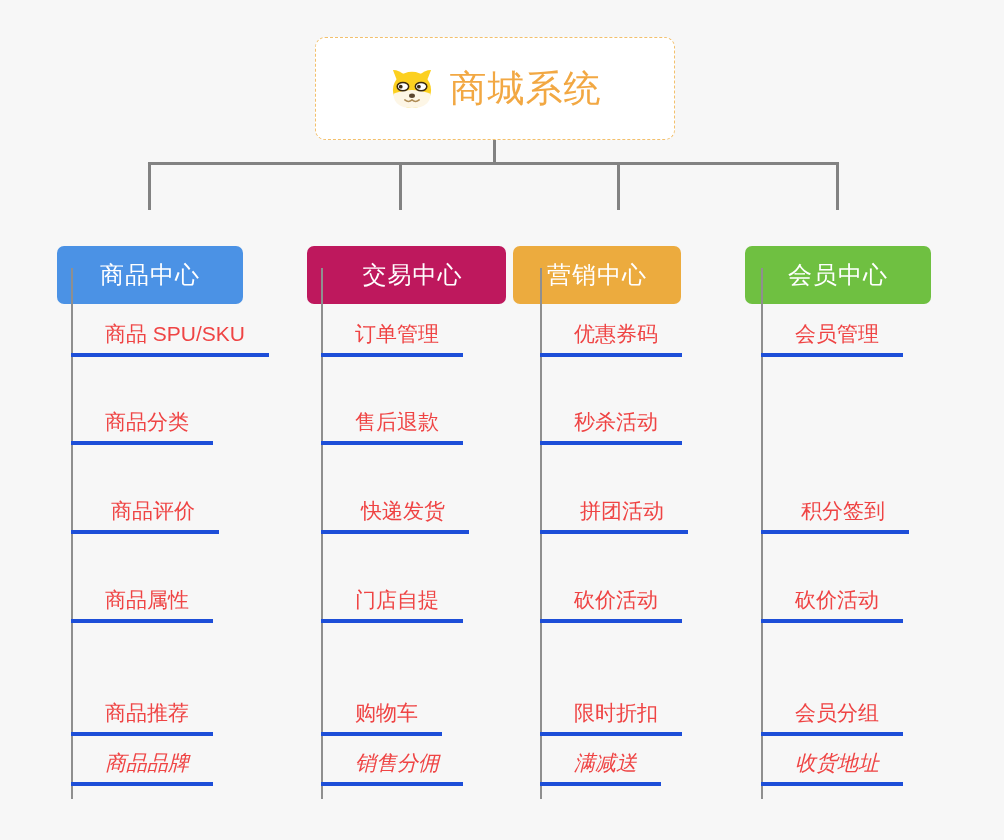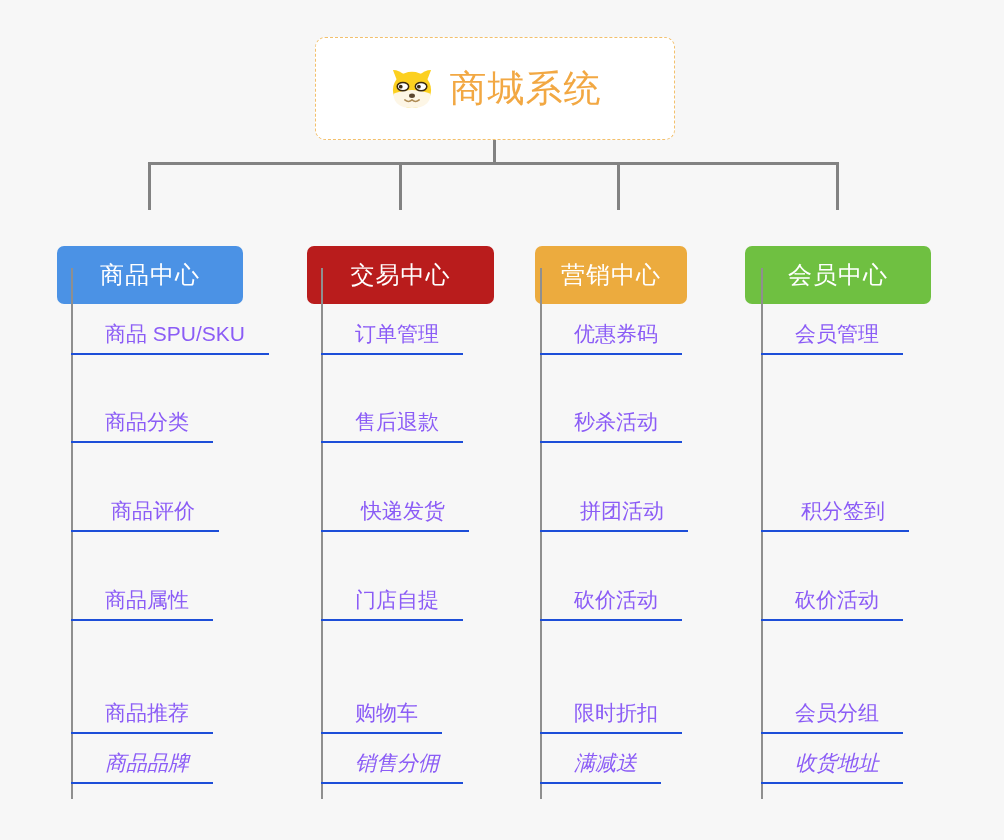--- a/index.html
+++ b/index.html
@@ -45,36 +45,36 @@
   .branch-header{
     position:absolute;top:210px;height:58px;
     border-radius:7px;
     display:flex;align-items:center;justify-content:center;
     color:#ffffff;font-size:24px;letter-spacing:1px;
     white-space:nowrap;
     margin-top:36px;
   }
   .bh-1{left:57px;width:186px;}
   .bh-2{left:307px;width:187px;}
-  .bh-3{left:535px;width:152px;}
+  .bh-3{left:513px;width:168px;}
   .bh-4{left:745px;width:186px;}
 
   
   .spine{position:absolute;top:268px;height:531px;width:2px;background:#8f8f8f;}
   .sp-1{left:71px;}
   .sp-2{left:321px;}
   .sp-3{left:540px;}
   .sp-4{left:761px;}
 
   
   .leaf{
     position:absolute;
-    font-size:21px;line-height:25px;color:#8b5cf6;
+    font-size:21px;line-height:25px;color:#ef4444;
     padding:0 24px 7px 34px;
-    border-bottom:2px solid #1d4ed8;
+    border-bottom:4px solid #1d4ed8;
     white-space:nowrap;
   }
   .c1{left:71px;}
   .c2{left:321px;}
   .c3{left:540px;}
   .c4{left:761px;}
   .r1{top:321px;}
   .r2{top:409px;}
   .r3{top:498px;padding-left:40px;}
   .r4{top:587px;}
@@ -103,21 +103,21 @@
       <ellipse cx="33.5" cy="19.5" rx="6" ry="4.3" fill="#ffffff" stroke="#3a2a12" stroke-width="1.6"></ellipse>
       <circle cx="12.2" cy="19.6" r="2" fill="#3a2a12"></circle>
       <circle cx="31.2" cy="19.6" r="2" fill="#3a2a12"></circle>
       <ellipse cx="24" cy="29" rx="3.1" ry="2.3" fill="#5a4630"></ellipse>
       <path d="M16.5 33.5 q3.8 3.2 7.5 0 q3.7 3.2 7.5 0" stroke="#b08d57" fill="none" stroke-width="1.7" stroke-linecap="round"></path>
     </svg>
     <span class="root-title">商城系统</span>
   </div>
 
   <div class="branch-header bh-1" style="background: rgb(75, 146, 229);">商品中心</div>
-  <div class="branch-header bh-2" style="background: #b91c1c;">交易中心</div>
+  <div class="branch-header bh-2" style="background: #be185d; padding-left: 12px;">交易中心</div>
   <div class="branch-header bh-3" style="background: rgb(236, 171, 62);">营销中心</div>
   <div class="branch-header bh-4" style="background: rgb(111, 192, 65);">会员中心</div>
 
   <div class="spine sp-1"></div>
   <div class="spine sp-2"></div>
   <div class="spine sp-3"></div>
   <div class="spine sp-4"></div>
 
   <div class="leaf c1 r1">商品 SPU/SKU</div>
   <div class="leaf c1 r2">商品分类</div>

